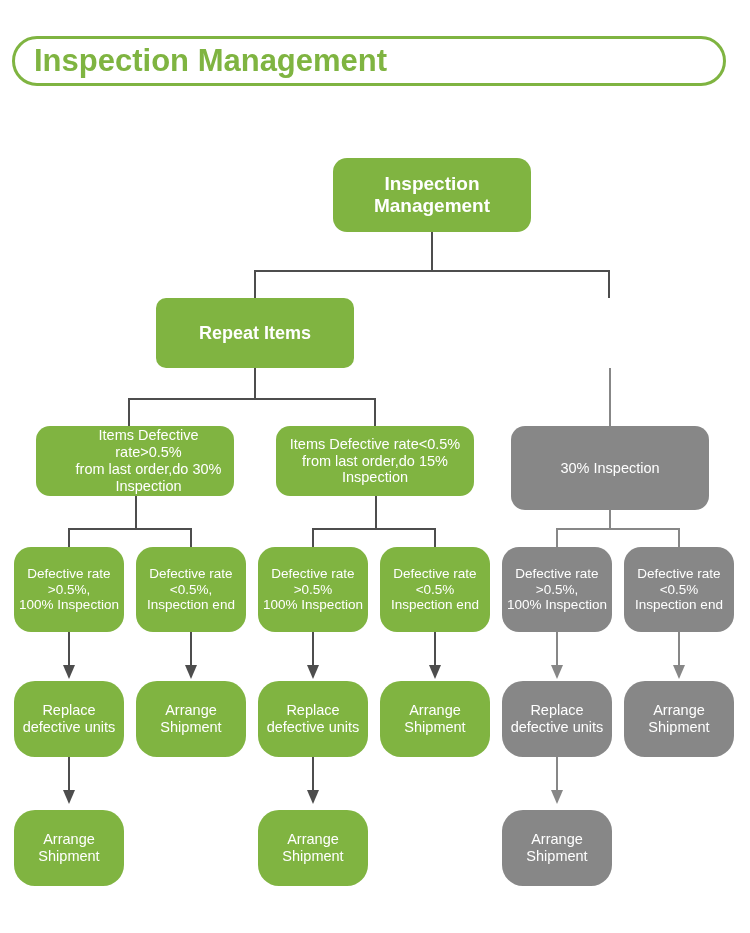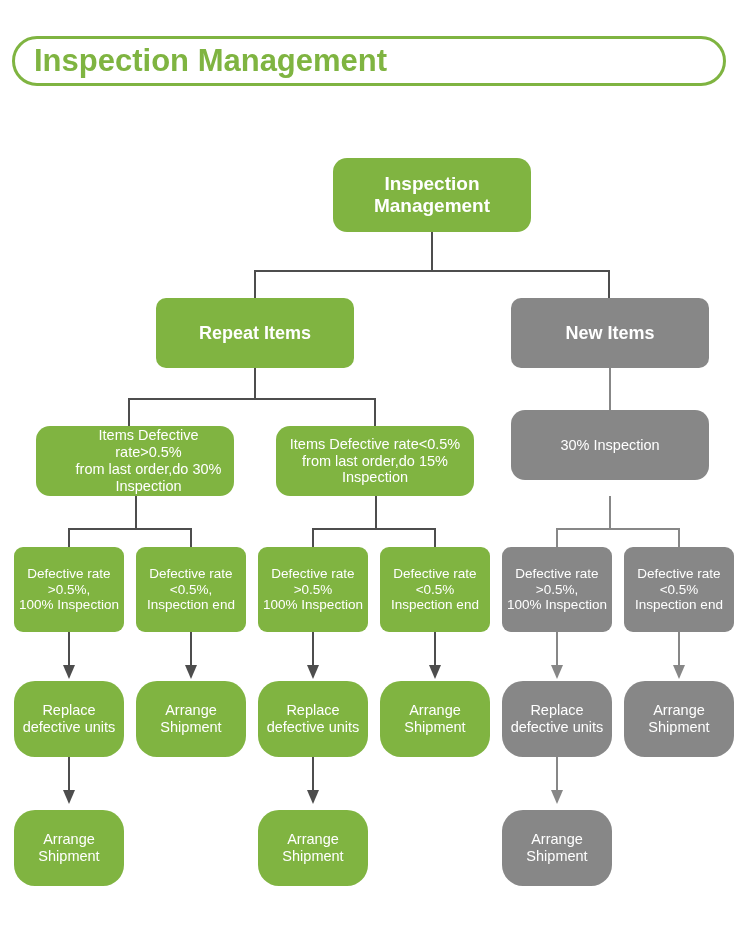--- a/index.html
+++ b/index.html
@@ -70,21 +70,21 @@
     border-radius: 10px;
   }
   .n-l3 {
     font-size: 14.5px;
     font-weight: normal;
     border-radius: 14px;
   }
   .n-l4 {
     font-size: 13.5px;
     font-weight: normal;
-    border-radius: 9px;
+    border-radius: 17px;
   }
   .n-l5, .n-l6 {
     font-size: 14.5px;
     font-weight: normal;
     border-radius: 21px;
   }
 
   
   .line {
     position: absolute;
@@ -187,25 +187,24 @@
   <div class="arrow" style="left:549px; top:757px;">
     <svg width="16" height="48" viewBox="0 0 16 48">
         <line x1="8" y1="0" x2="8" y2="36" stroke="#878787" stroke-width="2"></line>
         <polygon points="8,47 2,33 14,33" fill="#878787"></polygon>
       </svg>
   </div>
 
   <div class="node green n-root" style="left:333px; top:158px; width:198px; height:74px;">Inspection Management</div>
 
   <div class="node green n-l2" style="left:156px; top:298px; width:198px; height:70px;">Repeat Items</div>
-  <div class="node grey n-l2" style="left:511px; top:298px; width:198px; height:70px;">New Items</div>
 
   <div class="node green n-l3" style="left:36px; top:426px; width:198px; height:70px;padding-left:31px;">Items Defective rate&gt;0.5%<br>from last order,do 30%<br>Inspection</div>
   <div class="node green n-l3" style="left:276px; top:426px; width:198px; height:70px;">Items Defective rate&lt;0.5%<br>from last order,do 15%<br>Inspection</div>
-  <div class="node grey n-l3" style="left:511px; top:410px; width:198px; height:70px;">30% Inspection</div>
+  <div class="node grey n-l3" style="left:511px; top:426px; width:198px; height:84px;">30% Inspection</div>
 
   <div class="node green n-l4" style="left:14px; top:547px; width:110px; height:85px;">Defective rate<br>&gt;0.5%,<br>100% Inspection</div>
   <div class="node green n-l4" style="left:136px; top:547px; width:110px; height:85px;">Defective rate<br>&lt;0.5%,<br>Inspection end</div>
   <div class="node green n-l4" style="left:258px; top:547px; width:110px; height:85px;">Defective rate<br>&gt;0.5%<br>100% Inspection</div>
   <div class="node green n-l4" style="left:380px; top:547px; width:110px; height:85px;">Defective rate<br>&lt;0.5%<br>Inspection end</div>
   <div class="node grey n-l4" style="left:502px; top:547px; width:110px; height:85px;">Defective rate<br>&gt;0.5%,<br>100% Inspection</div>
   <div class="node grey n-l4" style="left:624px; top:547px; width:110px; height:85px;">Defective rate<br>&lt;0.5%<br>Inspection end</div>
 
   <div class="node green n-l5" style="left:14px; top:681px; width:110px; height:76px;">Replace<br>defective units</div>
   <div class="node green n-l5" style="left:136px; top:681px; width:110px; height:76px;">Arrange<br>Shipment</div>

